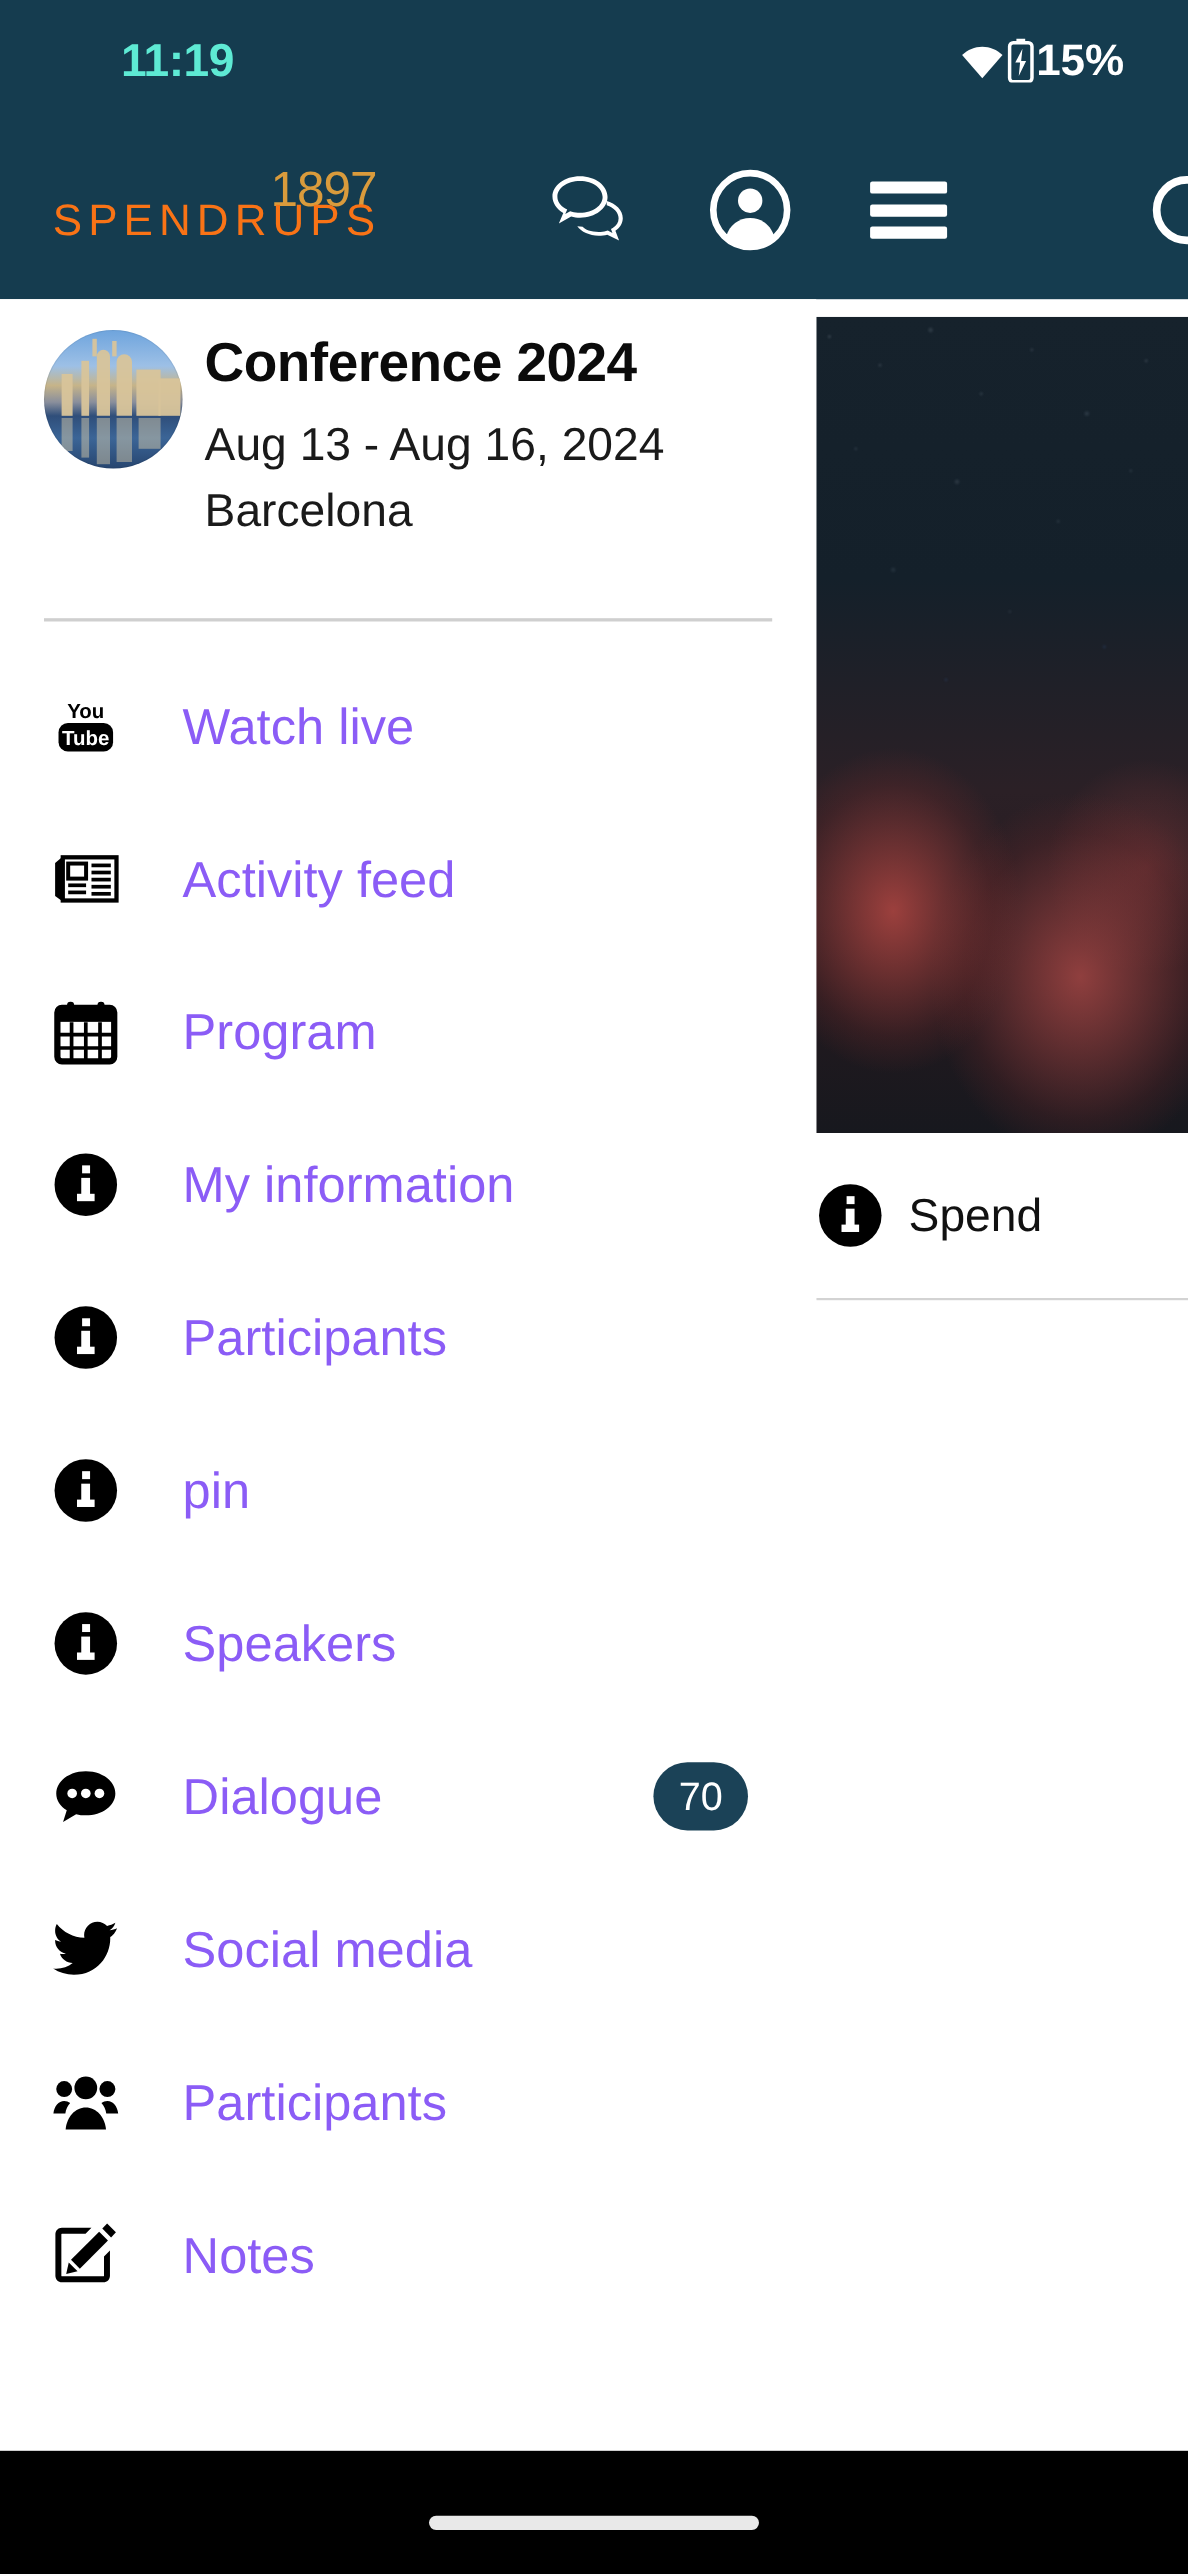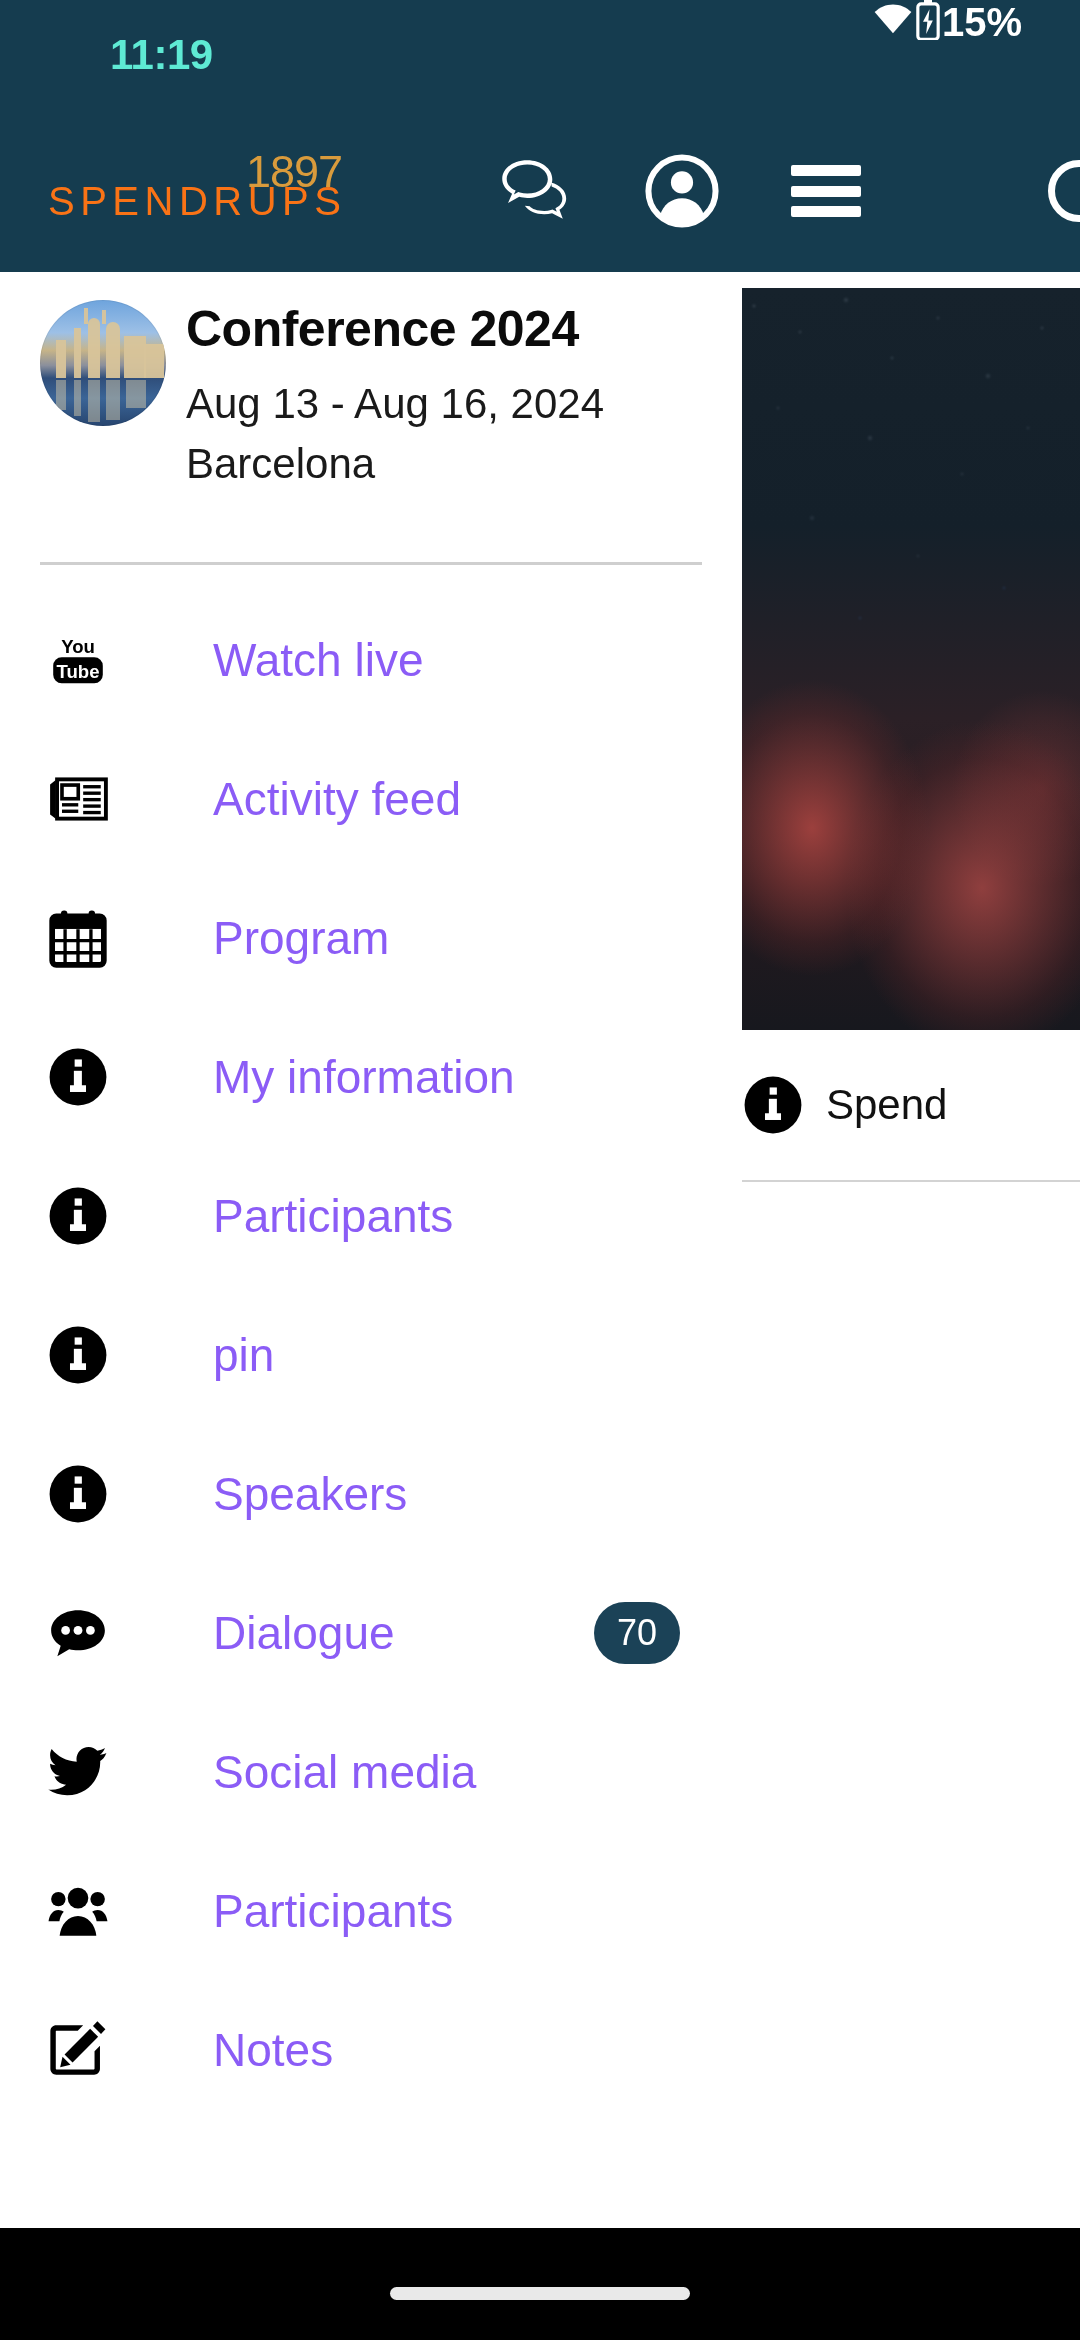--- a/index.html
+++ b/index.html
@@ -24,21 +24,21 @@
     color:#fff;
   }
   #status-time {
     position:absolute; left:110px; top:0; height:110px;
     display:flex; align-items:center;
     font-size:42px; font-weight:700; letter-spacing:-0.5px;
     color:#5eead4;
   }
   #status-right {
     position:absolute; right:58px; top:0; height:110px;
-    display:flex; gap:1px;
+    display:flex; align-items:center; gap:1px;
   }
   .wifi-icon { width:42px; height:34px; display:block; }
   .batt-icon { width:26px; height:40px; display:block; }
   #status-batt-text {
     font-size:40px; font-weight:700; color:#fff; letter-spacing:0px;
   }
 
   
   #appbar {
     position:absolute; left:0; top:110px; width:1080px; height:162px;
@@ -161,21 +161,20 @@
     position:absolute; left:40px; top:290px; width:662px; height:3px;
     background:#cfcfcf;
   }
 
   #menu { position:absolute; left:0; top:318px; width:742px; }
   .menu-item {
     position:relative;
     height:139px;
     display:flex; align-items:center;
     padding-left:47px;
-    gap:47px;
   }
   .menu-icon {
     width:62px; height:62px;
     display:flex; align-items:center; justify-content:center;
     flex:0 0 62px;
   }
   .menu-label {
     margin-left:57px;
     font-size:46px; color:#8b5cf6; font-weight:400;
     white-space:nowrap;

